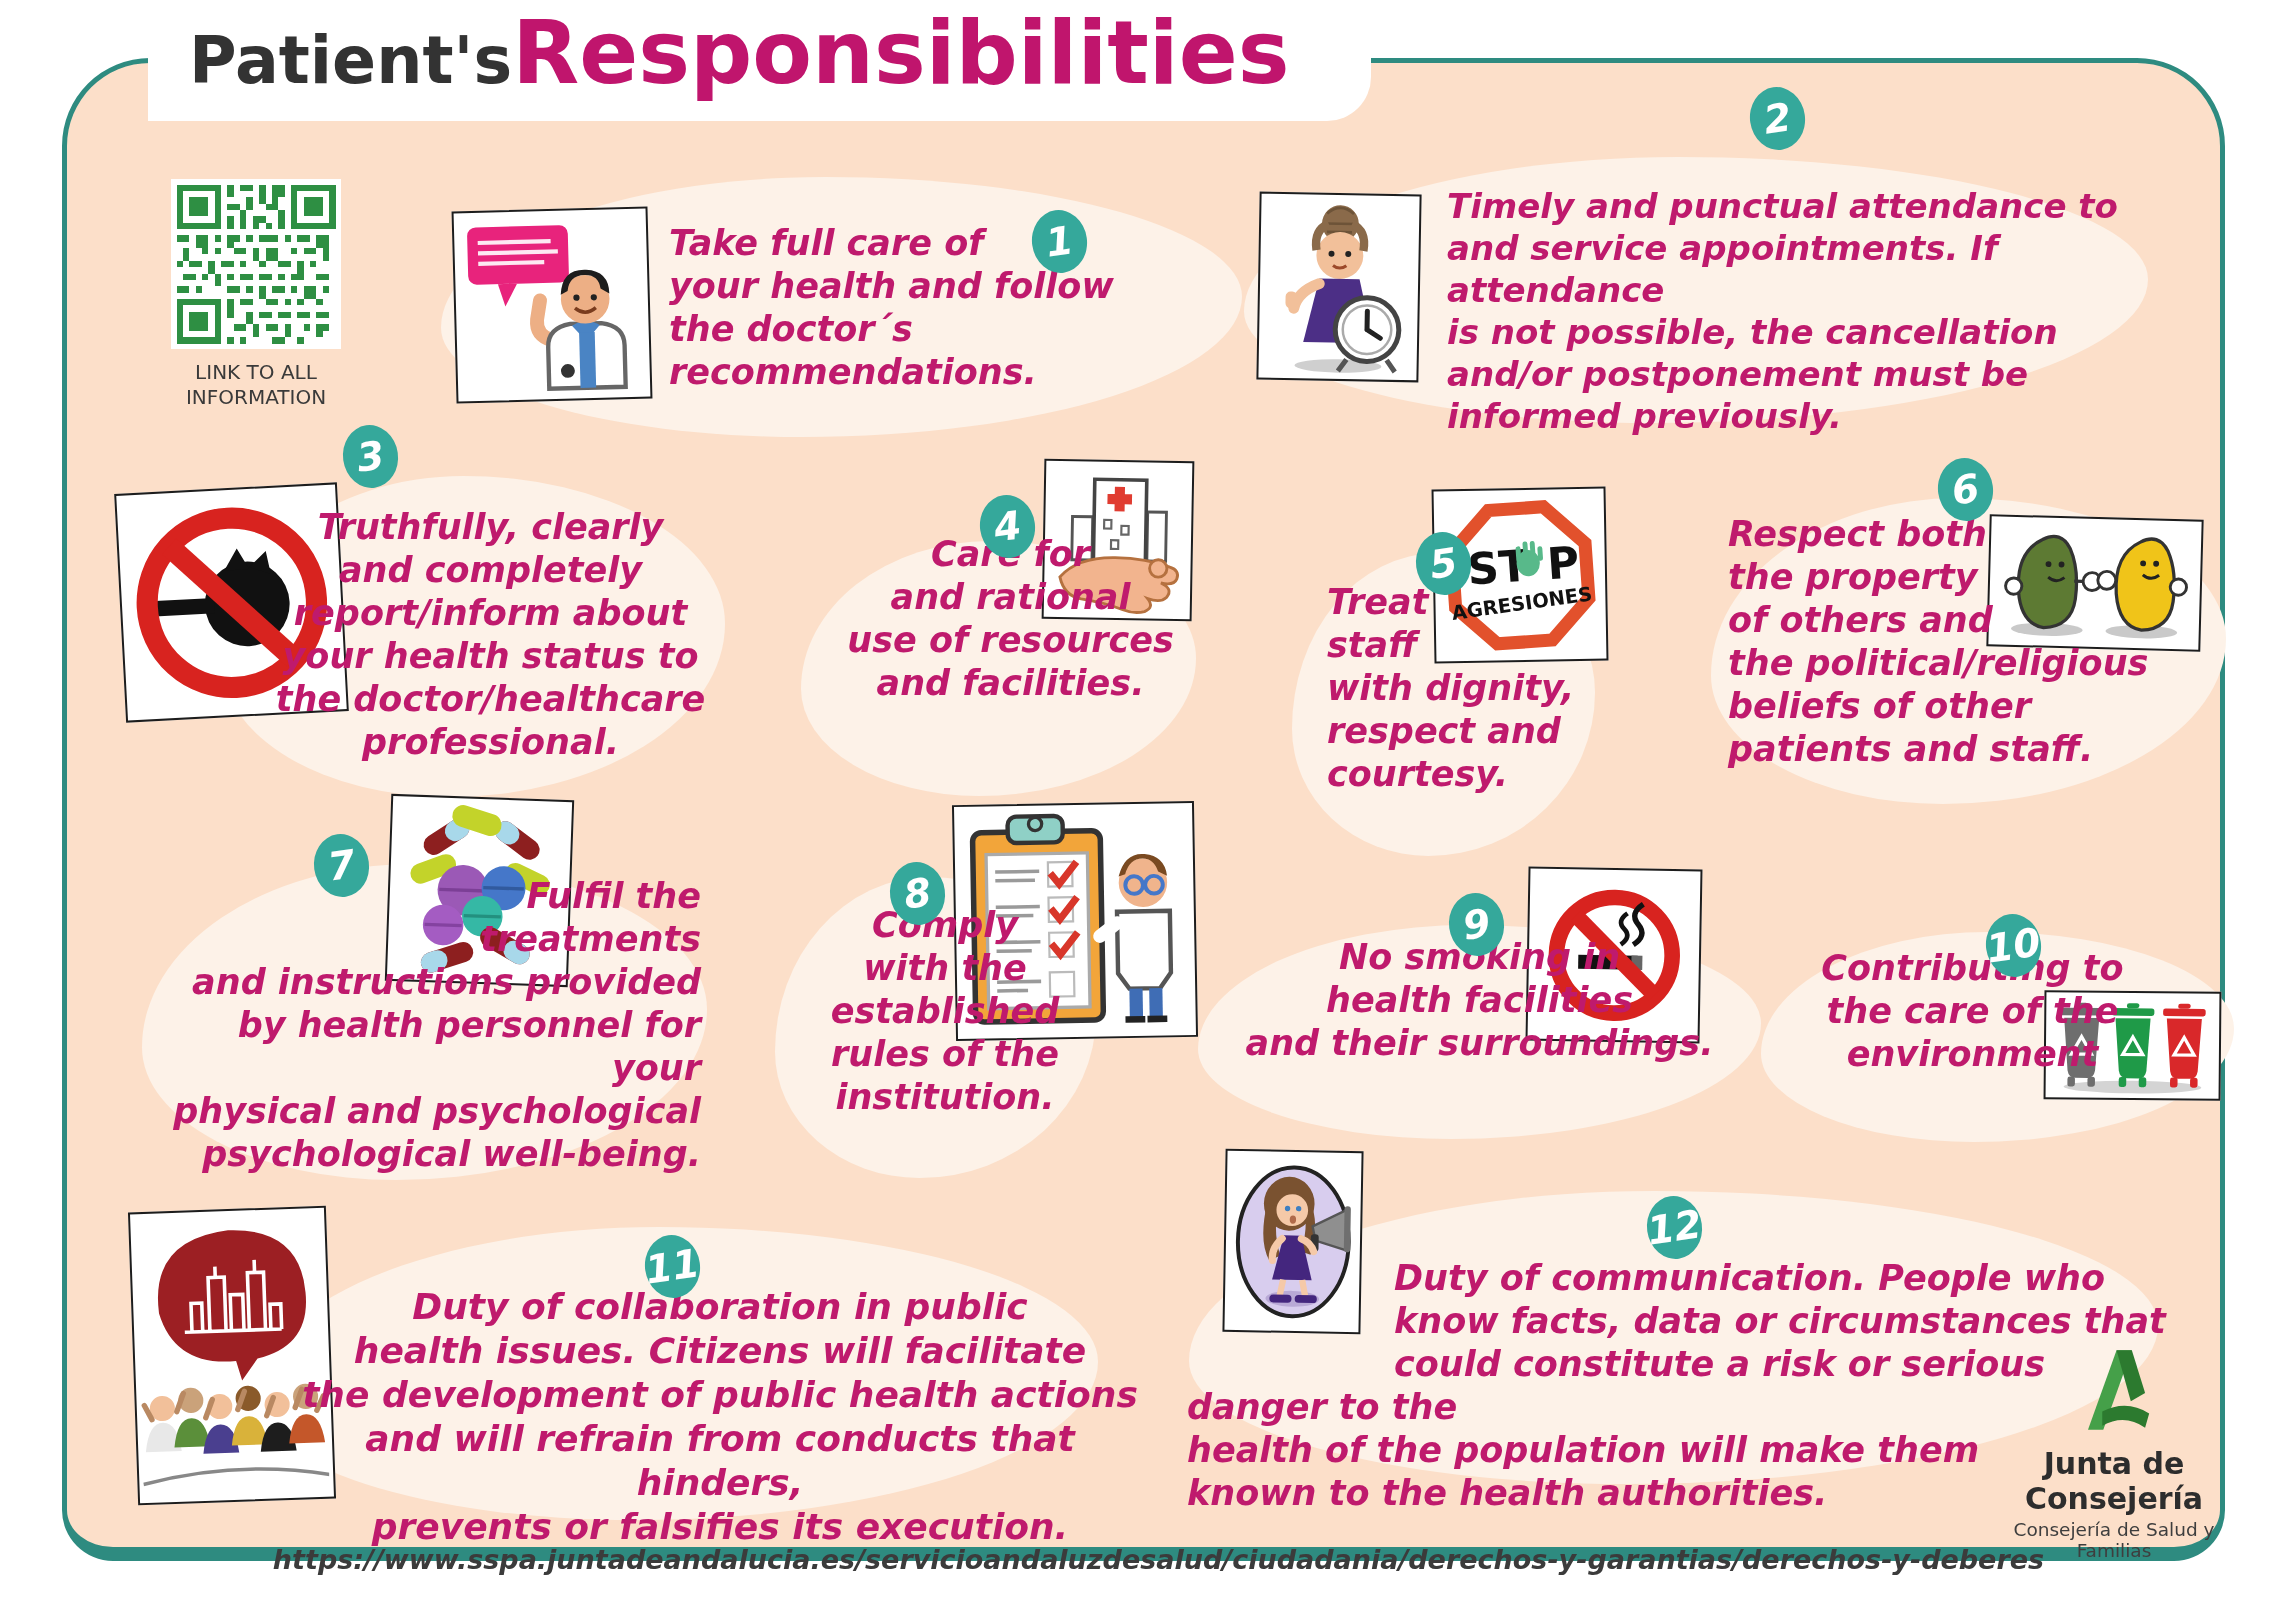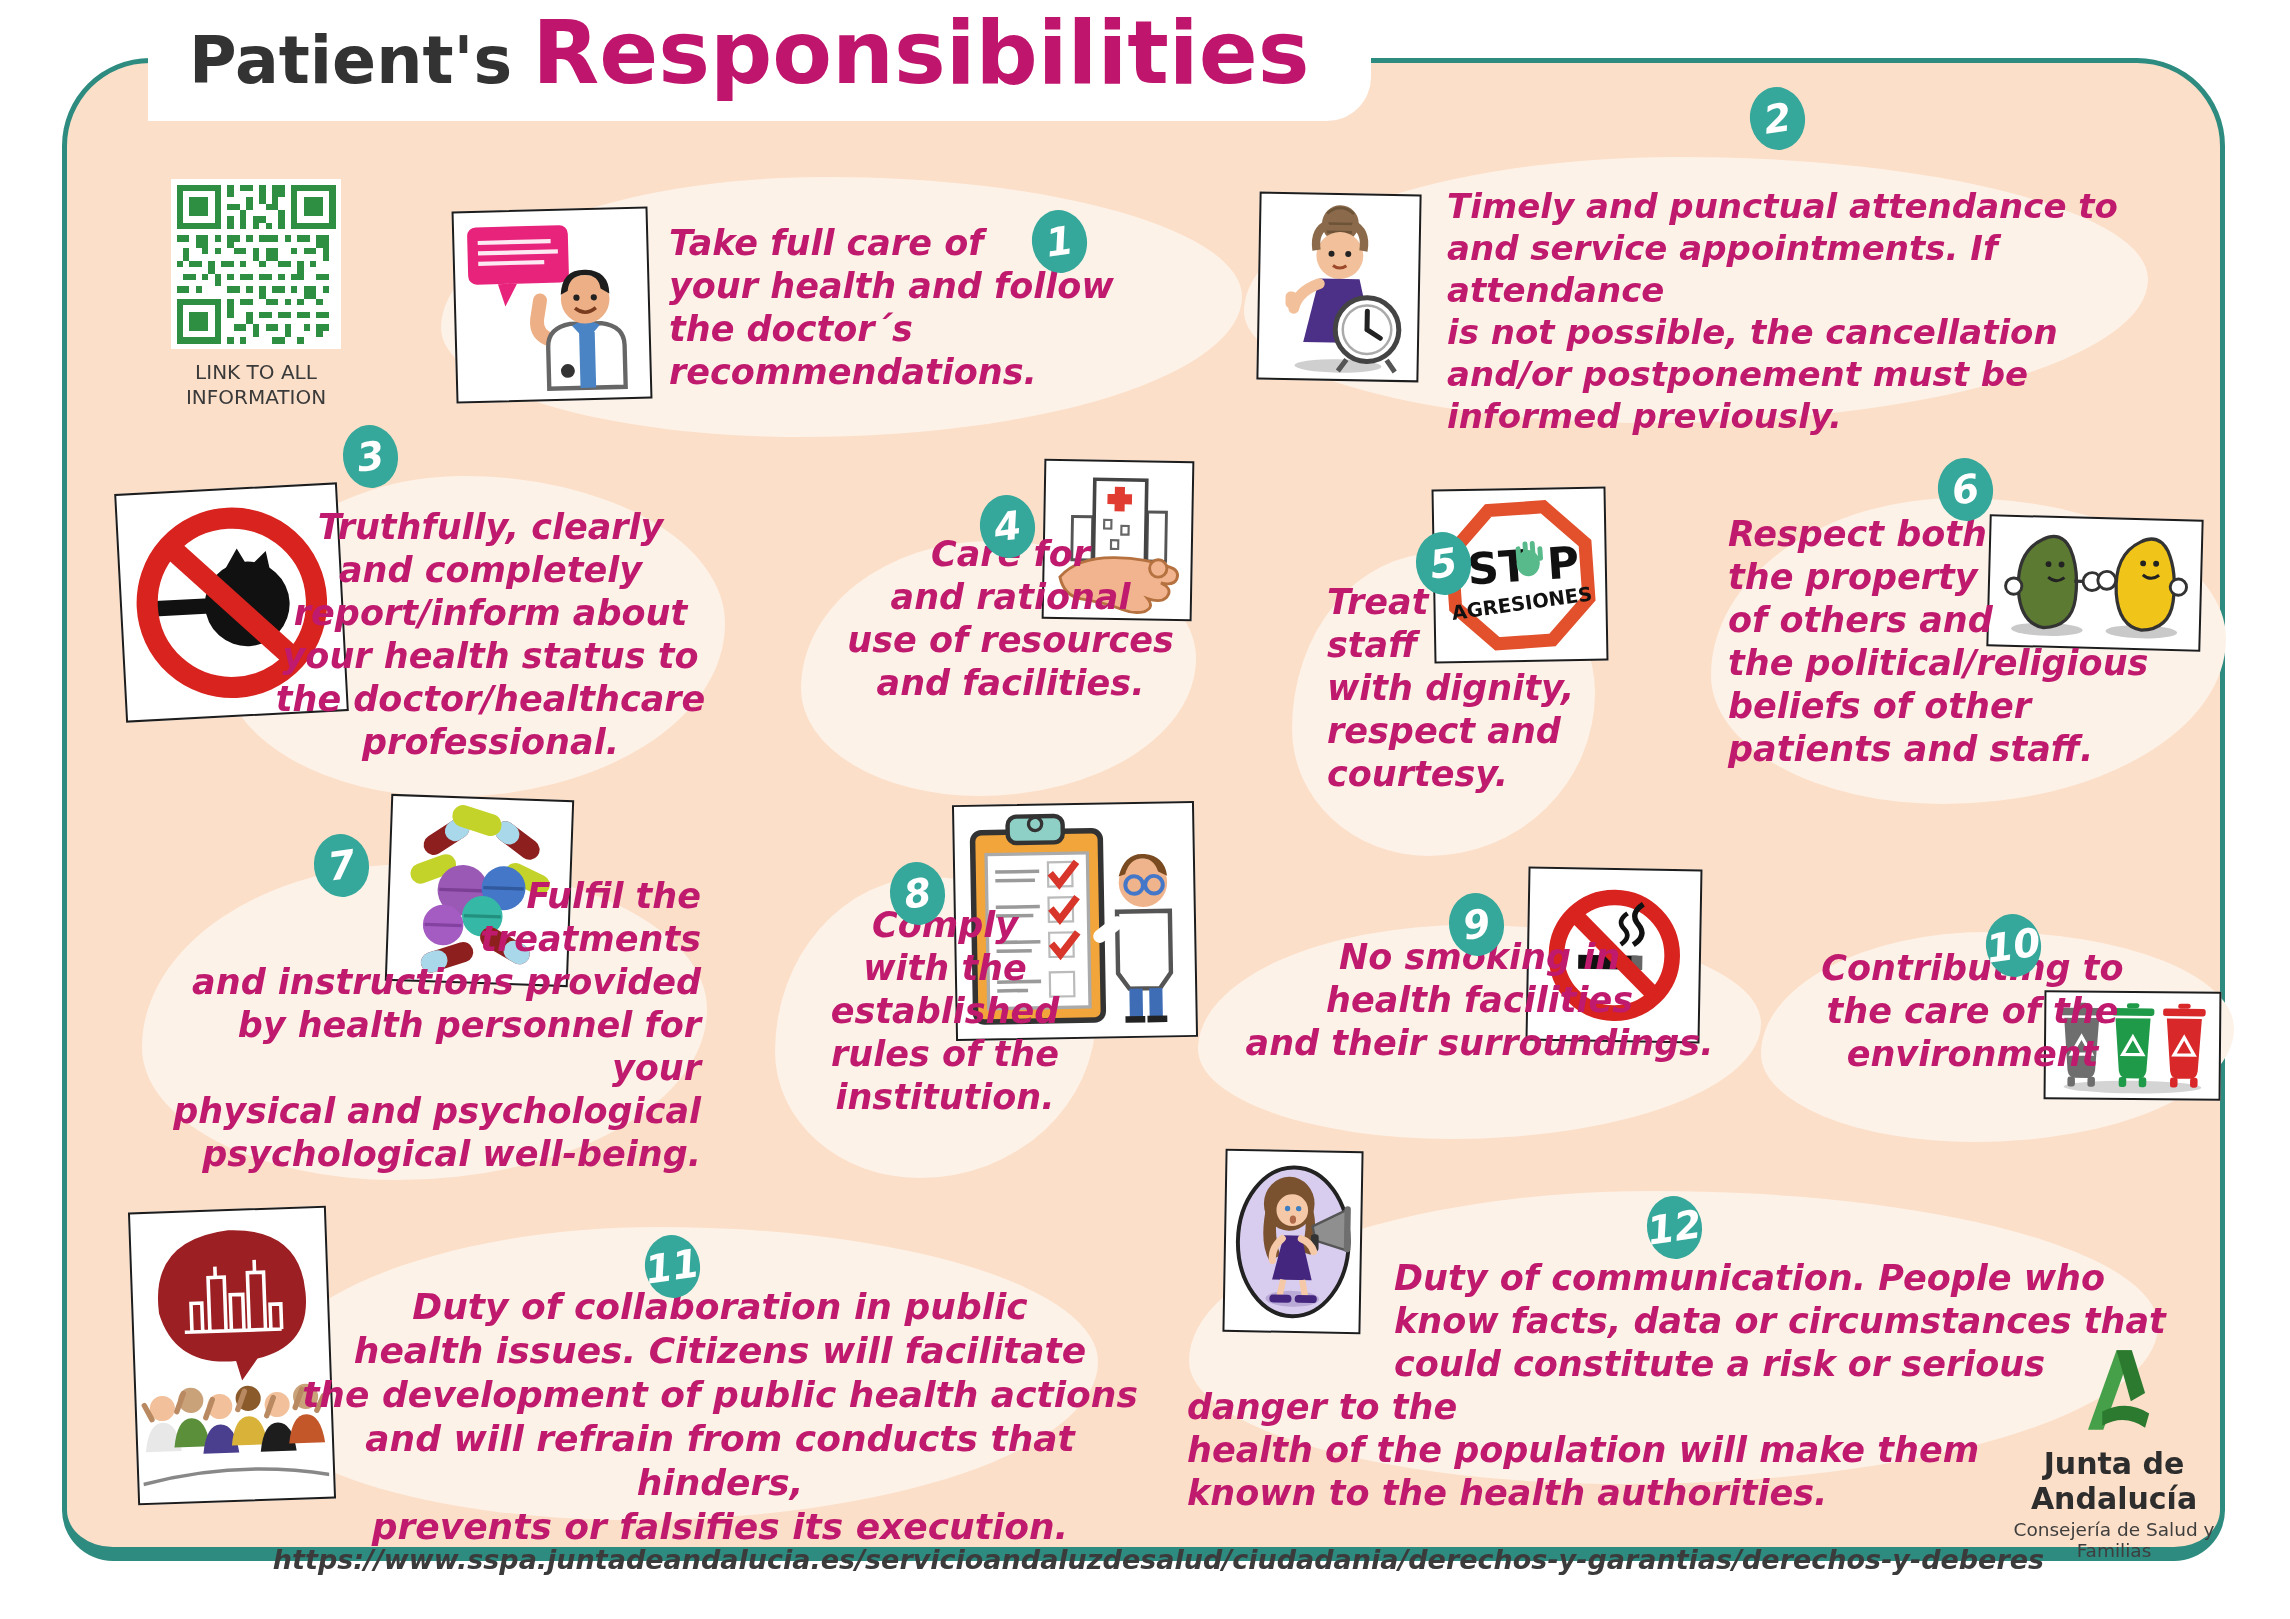--- a/index.html
+++ b/index.html
@@ -8,21 +8,21 @@
     font-family:"DejaVu Sans",sans-serif;overflow:hidden;
   }
   #frame{
     position:absolute;left:62px;top:58px;width:2163px;height:1503px;
     background:#fcdfc9;border:5.5px solid #2e8b80;border-bottom-width:14.8px;
     border-radius:88px 88px 51px 51px;box-sizing:border-box;
   }
   
   #title-band{
     position:absolute;left:148px;top:0;width:1223px;height:121px;background:#ffffff;
-    border-radius:0 0 44px 0;display:flex;align-items:baseline;gap:20px;
+    border-radius:0 0 44px 0;display:flex;align-items:baseline;
     padding-left:41px;box-sizing:border-box;z-index:5;
   }
   #title-prefix{font-size:65px;font-weight:700;color:#333333;line-height:121px;}
   #title-highlight{font-size:87px;font-weight:700;color:#c0156d;}
   
   #qr-block{position:absolute;left:157px;top:179px;width:198px;z-index:2;}
   #qr-svg{display:block;margin:0 auto;background:#fff;padding:5.5px;}
   #qr-caption{margin:11px 0 0;text-align:center;font-size:20px;color:#3a3a3a;
     white-space:pre-line;line-height:1.25;}
   
@@ -489,16 +489,16 @@
 </section>
 
 <p id="footer-url">https://www.sspa.juntadeandalucia.es/servicioandaluzdesalud/ciudadania/derechos-y-garantias/derechos-y-deberes</p>
 
 <div id="logo-block">
   <svg id="logo-a" width="103" height="102" viewBox="0 0 100 100">
     <polygon points="24,88 52,10 67,10 39,88" fill="#45a049"></polygon>
     <polygon points="52,10 67,10 80,52 66,60" fill="#2c7a2f"></polygon>
     <path d="M38 70q24-12 46 2l-4 14q-20-14-42-2z" fill="#2c7a2f"></path>
   </svg>
-  <p id="logo-name">Junta de Andalucía</p>
+  <p id="logo-name">Junta de Consejería</p>
   <p id="logo-dept">Consejería de Salud y Familias</p>
 </div>
 
 
 </body></html>

